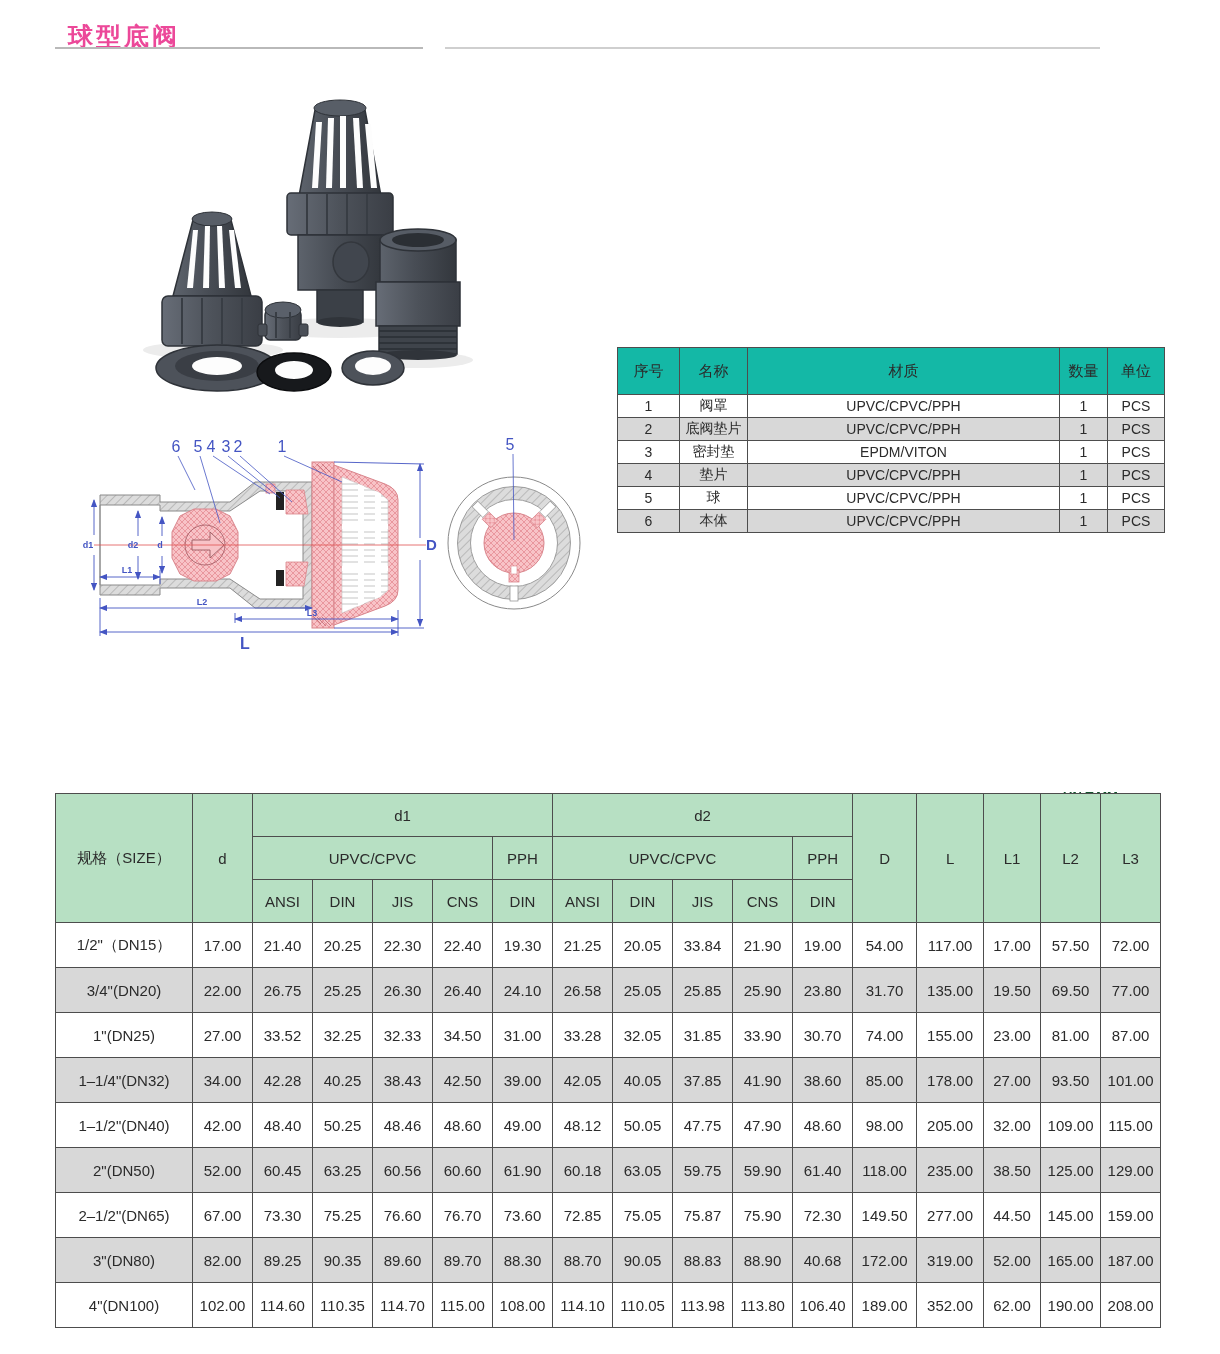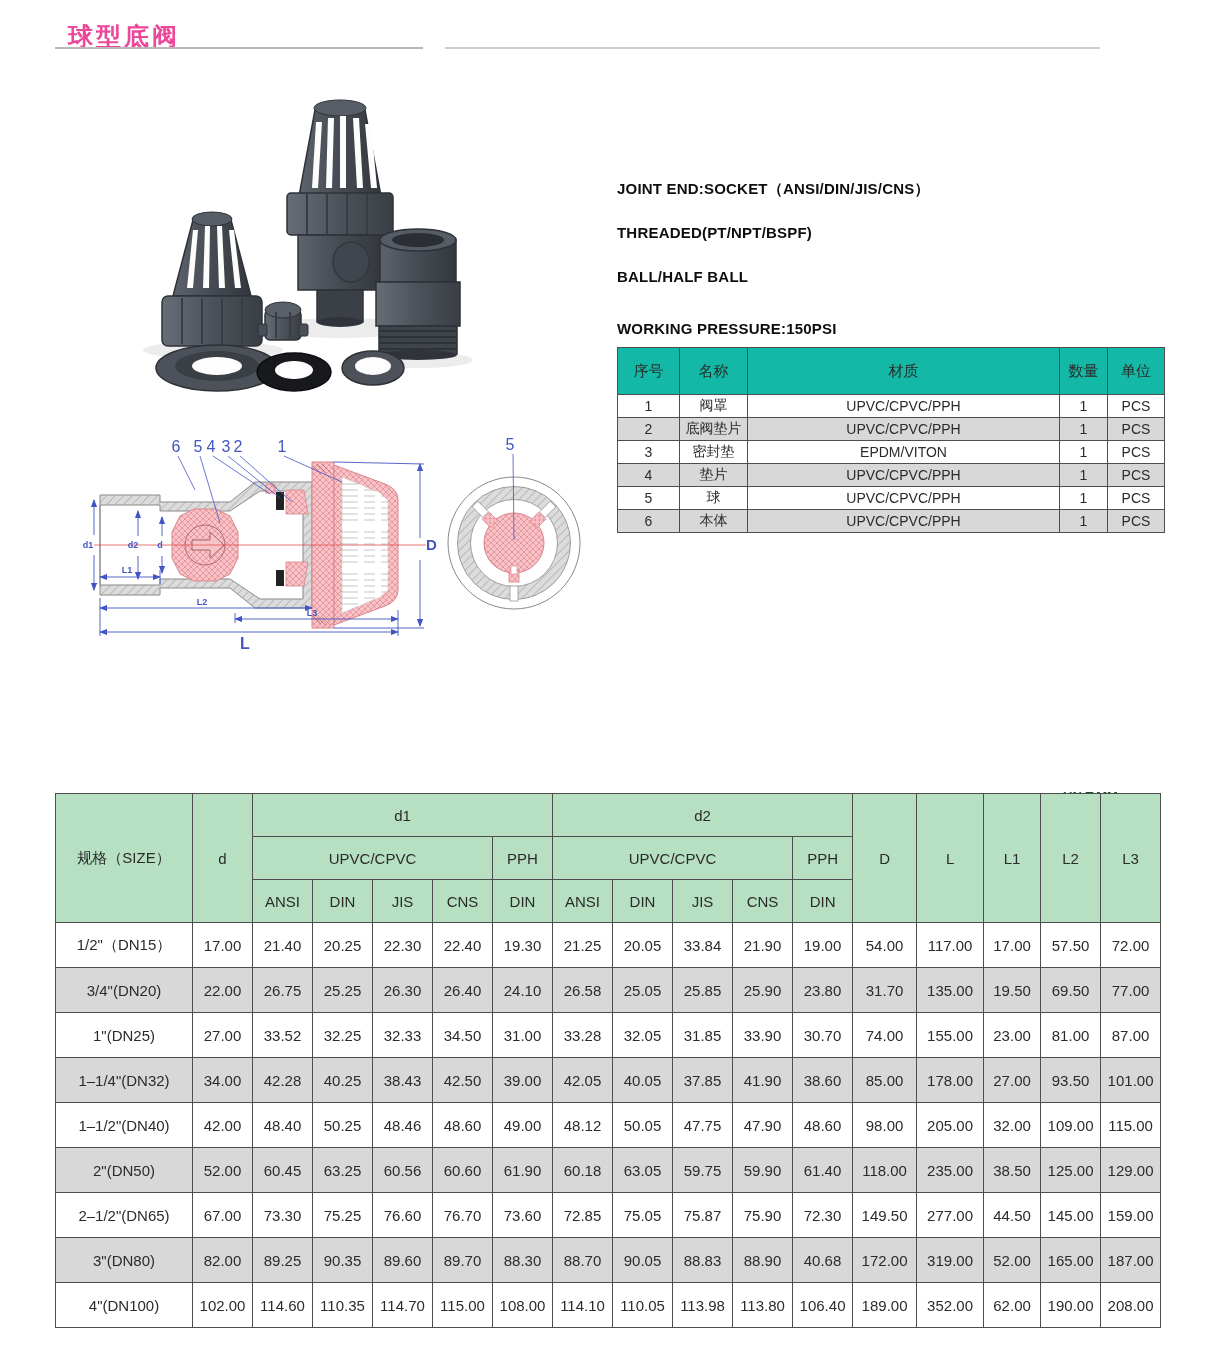--- a/index.html
+++ b/index.html
@@ -135,26 +135,20 @@
     <g>
       <ellipse cx="199" cy="294" rx="37" ry="19" fill="#17191c" stroke="#0b0c0e" stroke-width="1.5"></ellipse>
       <ellipse cx="199" cy="292" rx="19" ry="9" fill="#fdfdfd"></ellipse>
     </g>
     <g>
       <ellipse cx="278" cy="290" rx="31" ry="17" fill="#4d525a" stroke="#2e3238" stroke-width="1.5"></ellipse>
       <ellipse cx="278" cy="288" rx="18" ry="9" fill="#fdfdfd"></ellipse>
     </g>
   </svg>
 
-  <div class="specs">
-    <div class="line">JOINT END:SOCKET（ANSI/DIN/JIS/CNS）</div>
-    <div class="line">THREADED(PT/NPT/BSPF)</div>
-    <div class="line">BALL/HALF BALL</div>
-    <div class="line">WORKING PRESSURE:150PSI</div>
-  </div>
 
   <table class="parts-table">
     <colgroup>
         <col style="width:62px">
         <col style="width:68px">
         <col style="width:312px">
         <col style="width:48px">
         <col style="width:57px">
       </colgroup>
     <thead>

